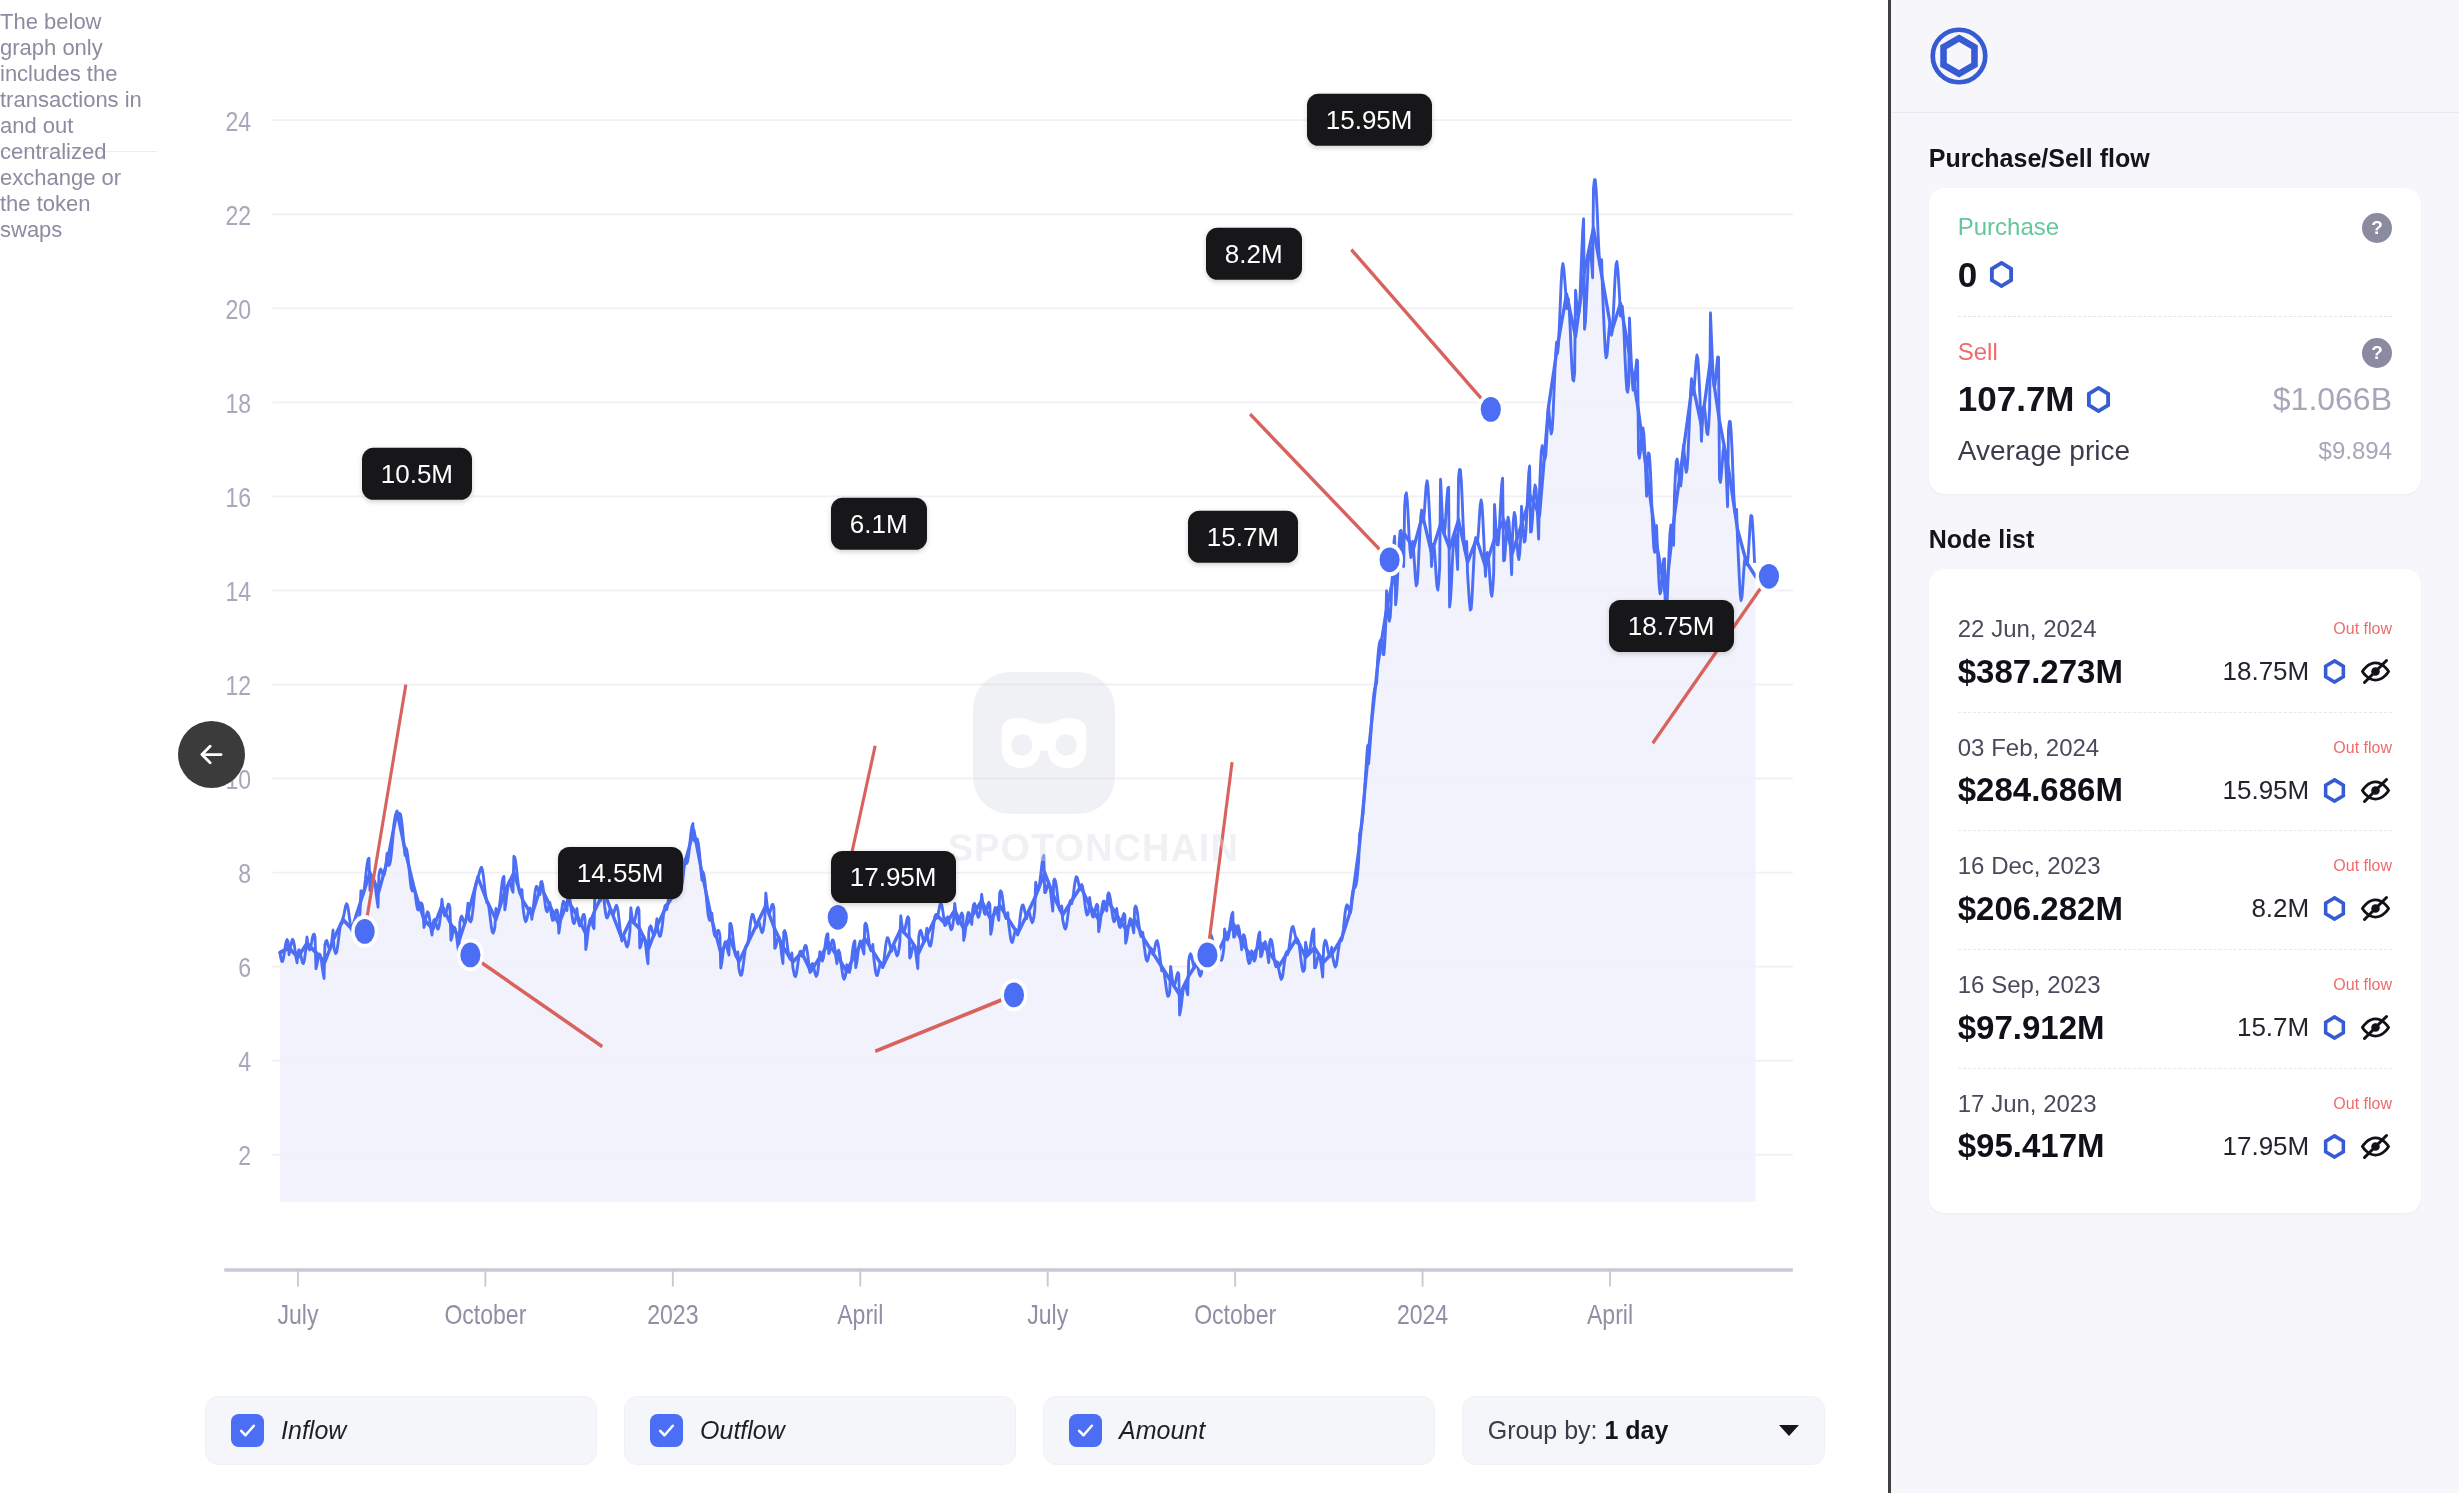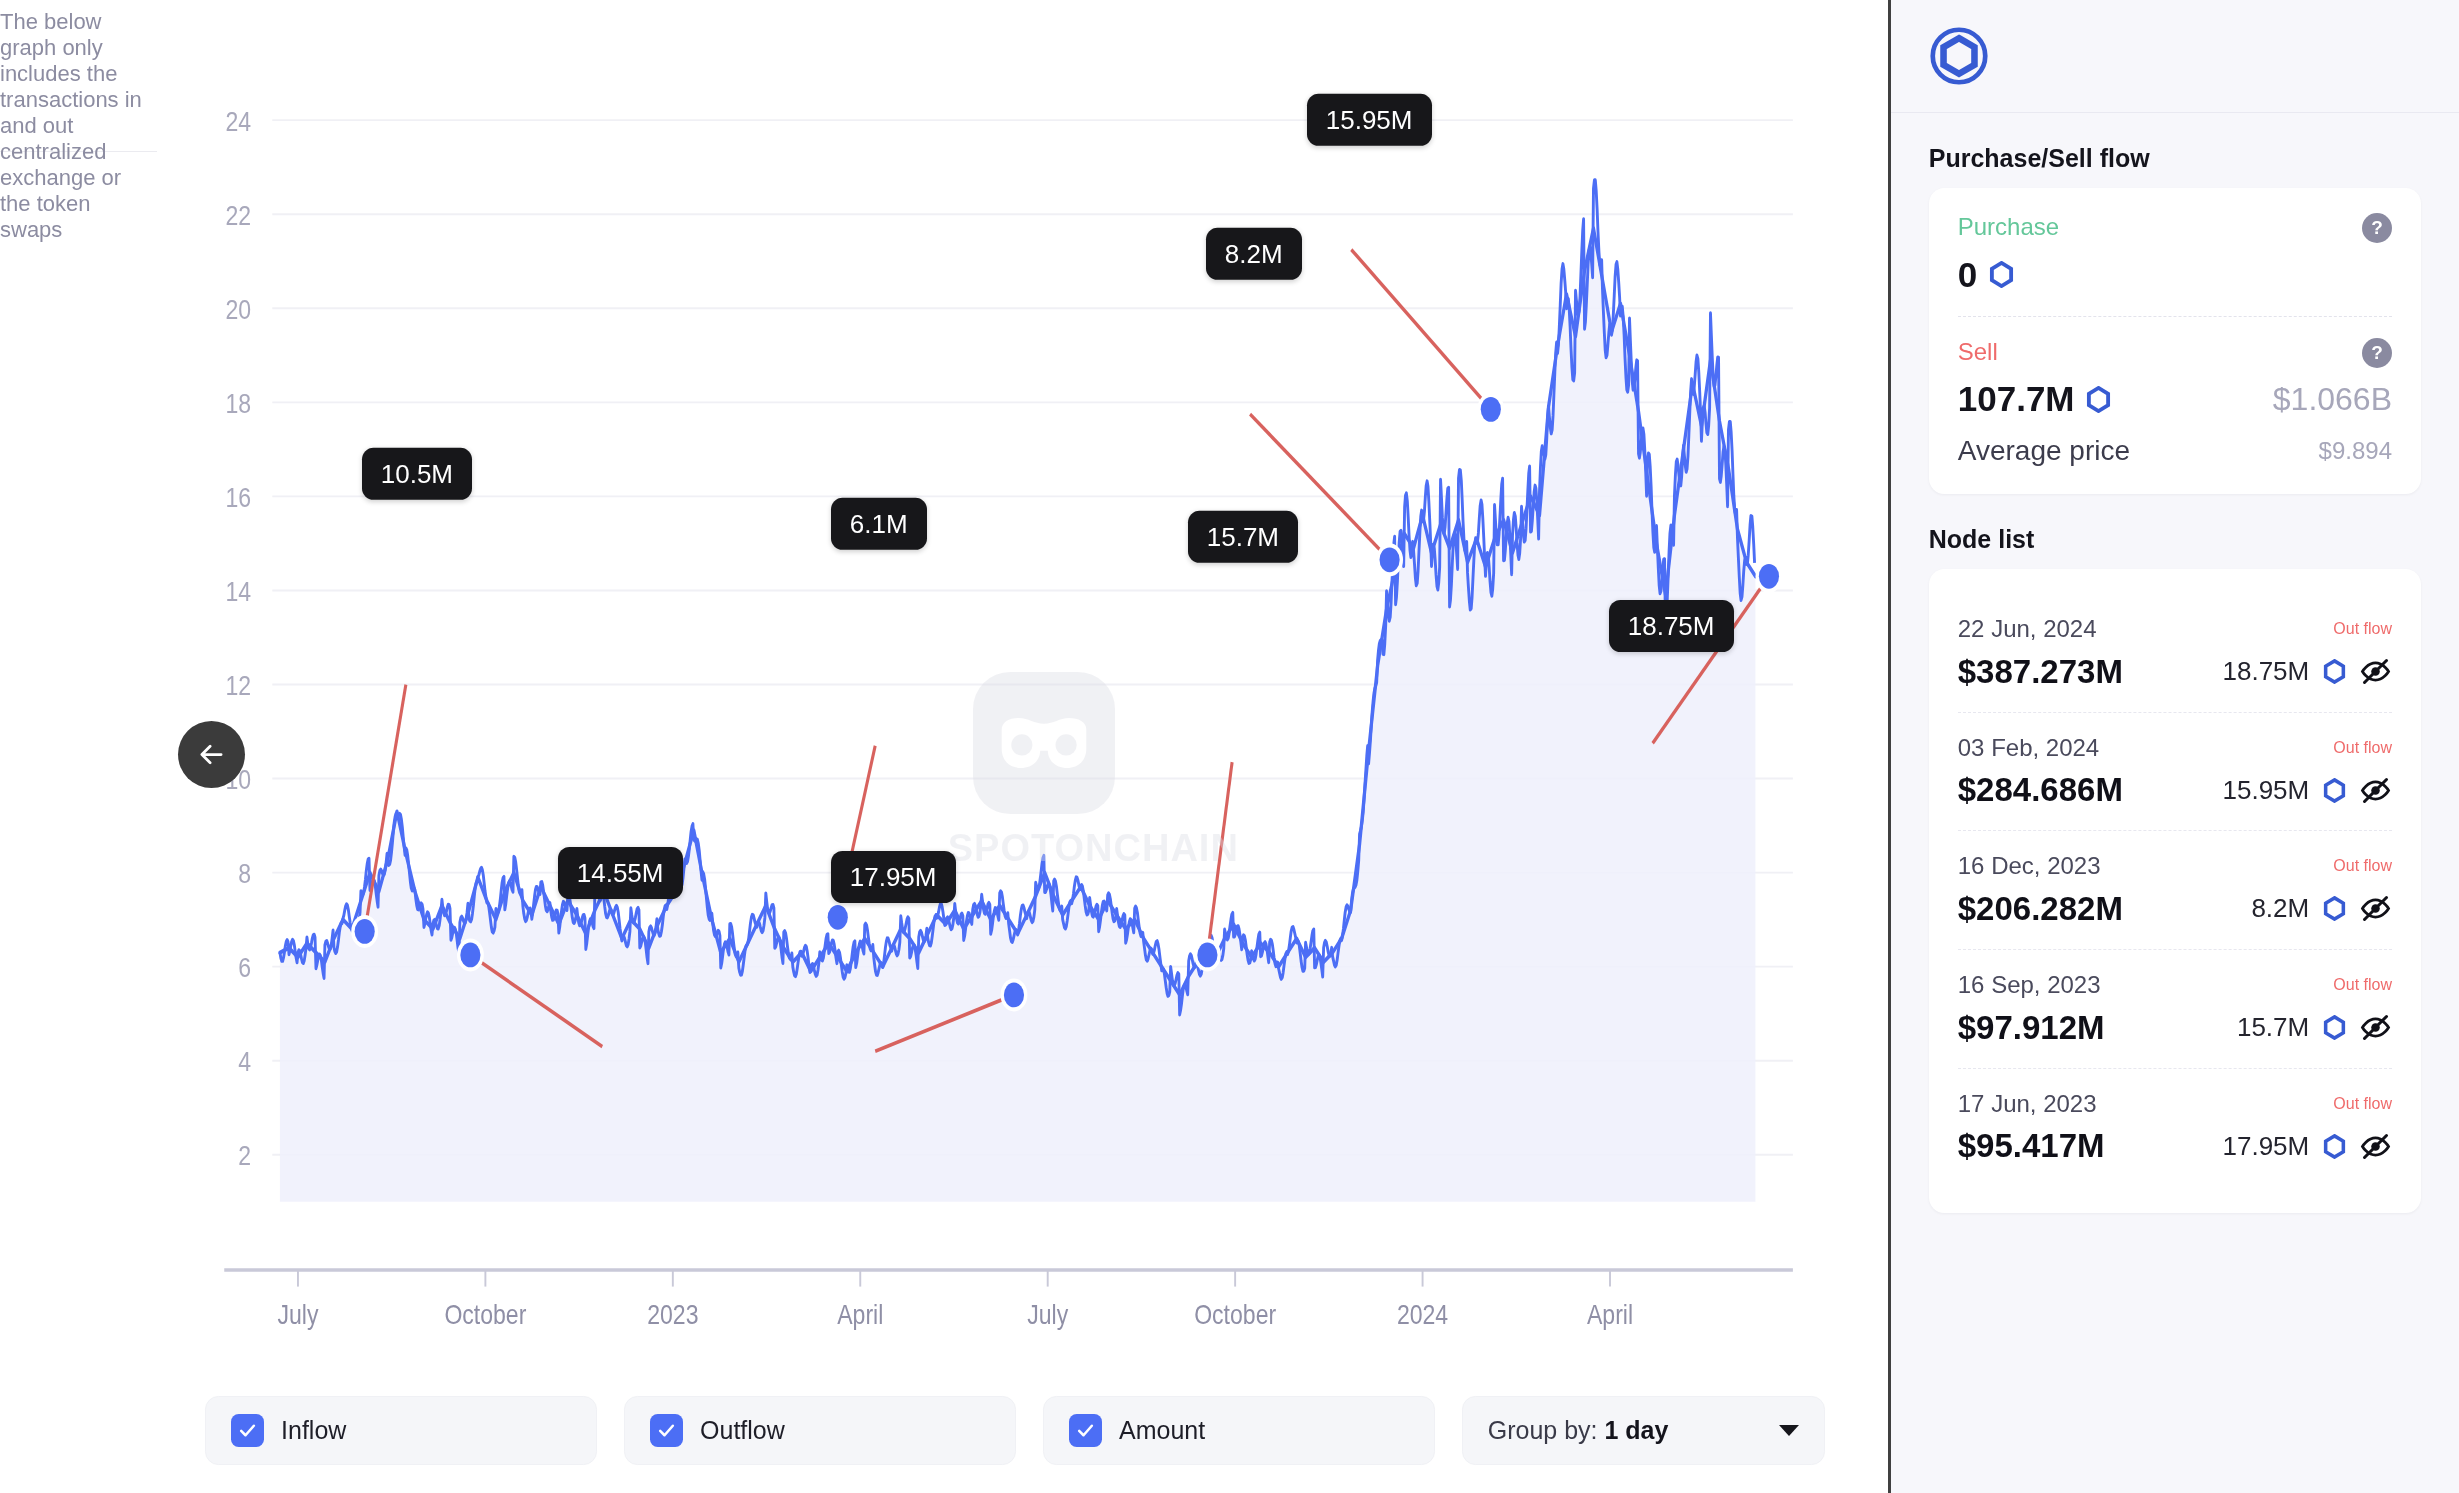--- a/index.html
+++ b/index.html
@@ -85,21 +85,21 @@
     padding: 0 48px 21px 48px;
     gap: 27px;
   }
   .control-pill {
     height: 69px; border-radius: 13.4px;
     background: #f5f6f9;
     display: flex; align-items: center;
     padding: 0 25px; cursor: pointer;
     border: 1px solid #f0f1f5;
   }
-  .control-pill.check-pill { width: 392px; }
+  .control-pill.check-pill { width: 392px; font-style: italic; }
   .control-pill.group-pill { width: 363px; justify-content: space-between; }
   .checkbox {
     width: 33px; height: 33px; border-radius: 7.7px;
     background: #4c6ef5;
     display: flex; align-items: center; justify-content: center;
     flex: 0 0 33px;
   }
   .check-label { margin-left: 17.3px; font-size: 25px; color: #1e1e28; }
   .group-label { font-size: 25px; color: #3a3a48; }
   .group-label b { color: #14141c; font-weight: bold; }

